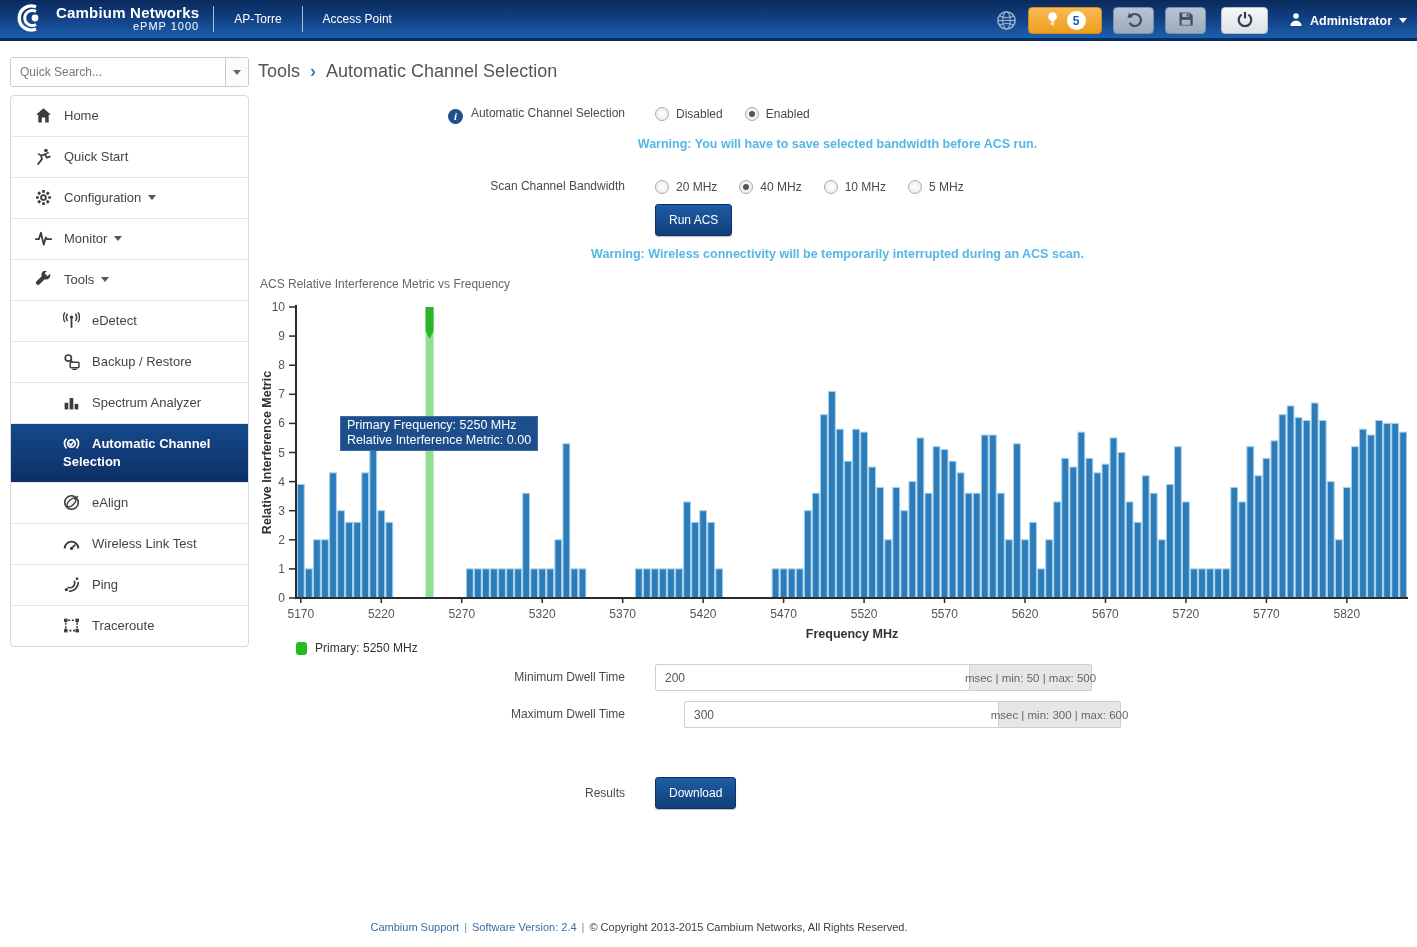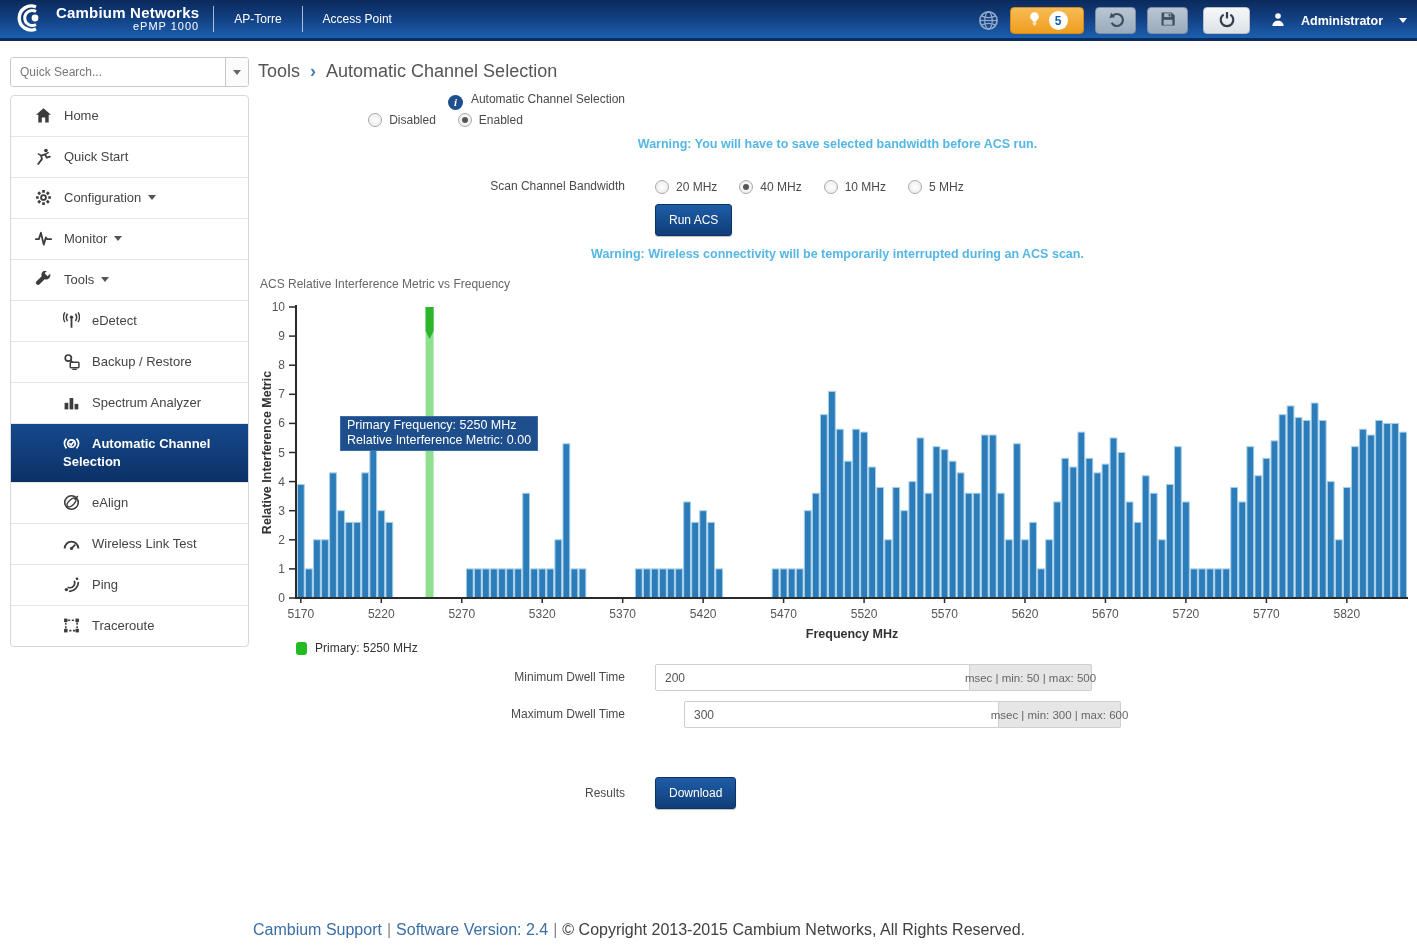--- a/index.html
+++ b/index.html
@@ -31,21 +31,21 @@
   .btn-notify {
     width:74px; background:linear-gradient(180deg,#f8bb55,#ee9e1e);
     border-color:#cf8c1a; gap:7px;
   }
   .badge {
     background:#fff; color:#1a5dab; font-weight:bold; font-size:12px;
     width:19px; height:19px; border-radius:50%; display:flex; align-items:center; justify-content:center;
   }
   .btn-gray { width:41px; background:linear-gradient(180deg,#b9c5d3,#9aabbe); border-color:#7d8fa3; color:#3e4f63; }
   .btn-power { width:47px; background:linear-gradient(180deg,#f6f7f9,#dde2e8); border-color:#b8bfc8; color:#323e4e; margin-left:4px; }
-  .user-menu { display:flex; align-items:center; gap:16px; margin-left:10px; cursor:pointer;text-align:right; }
+  .user-menu { display:flex; align-items:center; gap:7px; margin-left:10px; cursor:pointer;text-align:right; }
   .user-name { font-size:12.5px; font-weight:bold; color:#fff; }
   .caret-down { width:0; height:0; border-left:4px solid transparent; border-right:4px solid transparent; border-top:5px solid #fff; }
   
   .sidebar { position:absolute; left:10px; top:57px; width:239px; }
   .search-box { display:flex; border:1px solid #c9c9c9; border-radius:3px; height:30px; background:#fff; overflow:hidden; }
   .search-box input {
     flex:1; border:0; outline:none; padding:0 9px; font-size:12px; color:#555;
     font-family:"Liberation Sans",sans-serif;
   }
   .search-box input::placeholder { color:#777; }
@@ -103,21 +103,21 @@
   .input-group input {
     width:315px; height:27px; border:1px solid #cfcfcf; border-radius:2px 0 0 2px; padding:0 9px;
     font-size:12px; color:#555; font-family:"Liberation Sans",sans-serif; outline:none;
   }
   .input-addon {
     width:122px; height:27px; background:#e6e6e6; border:1px solid #cfcfcf; border-left:0;
     border-radius:0 2px 2px 0; font-size:11.5px; color:#666; display:flex; align-items:center; justify-content:center;
     white-space:nowrap;
   }
   
-  .footer { position:absolute; left:0; width:1278px; top:921px; text-align:center; font-size:16px; color:#404040; }
+  .footer { position:absolute; left:0; width:1278px; top:921px; text-align:center; font-size:11px; color:#404040; }
   .footer a { color:#3a6ea5; text-decoration:none; cursor:pointer; }
   .footer .fsep { color:#888; margin:0 5px; }
 </style>
 </head>
 <body>
 
 <div class="topbar">
   <div class="brand">
     <span class="brand-logo">
       <svg width="34" height="30" viewBox="0 0 34 30">
@@ -281,21 +281,21 @@
             </g>
           </svg></span><span>Traceroute</span></div>
     </div>
 </div>
 
 <div class="main">
   <div class="breadcrumb">
     <span>Tools</span><span class="sep">›</span><span>Automatic Channel Selection</span>
   </div>
 
-  <div class="form-row" style="top:29px;flex-direction:column;">
+  <div class="form-row" style="top:43px;">
     <div class="form-label">
       <span class="info-icon">i</span><span>Automatic Channel Selection</span>
     </div>
     <div class="form-ctrl" id="acs-radio-group">
         <label class="radio">
           <span class="rb"></span>
           <span>Disabled</span>
         </label>
         <label class="radio">
           <span class="rb checked"></span>

